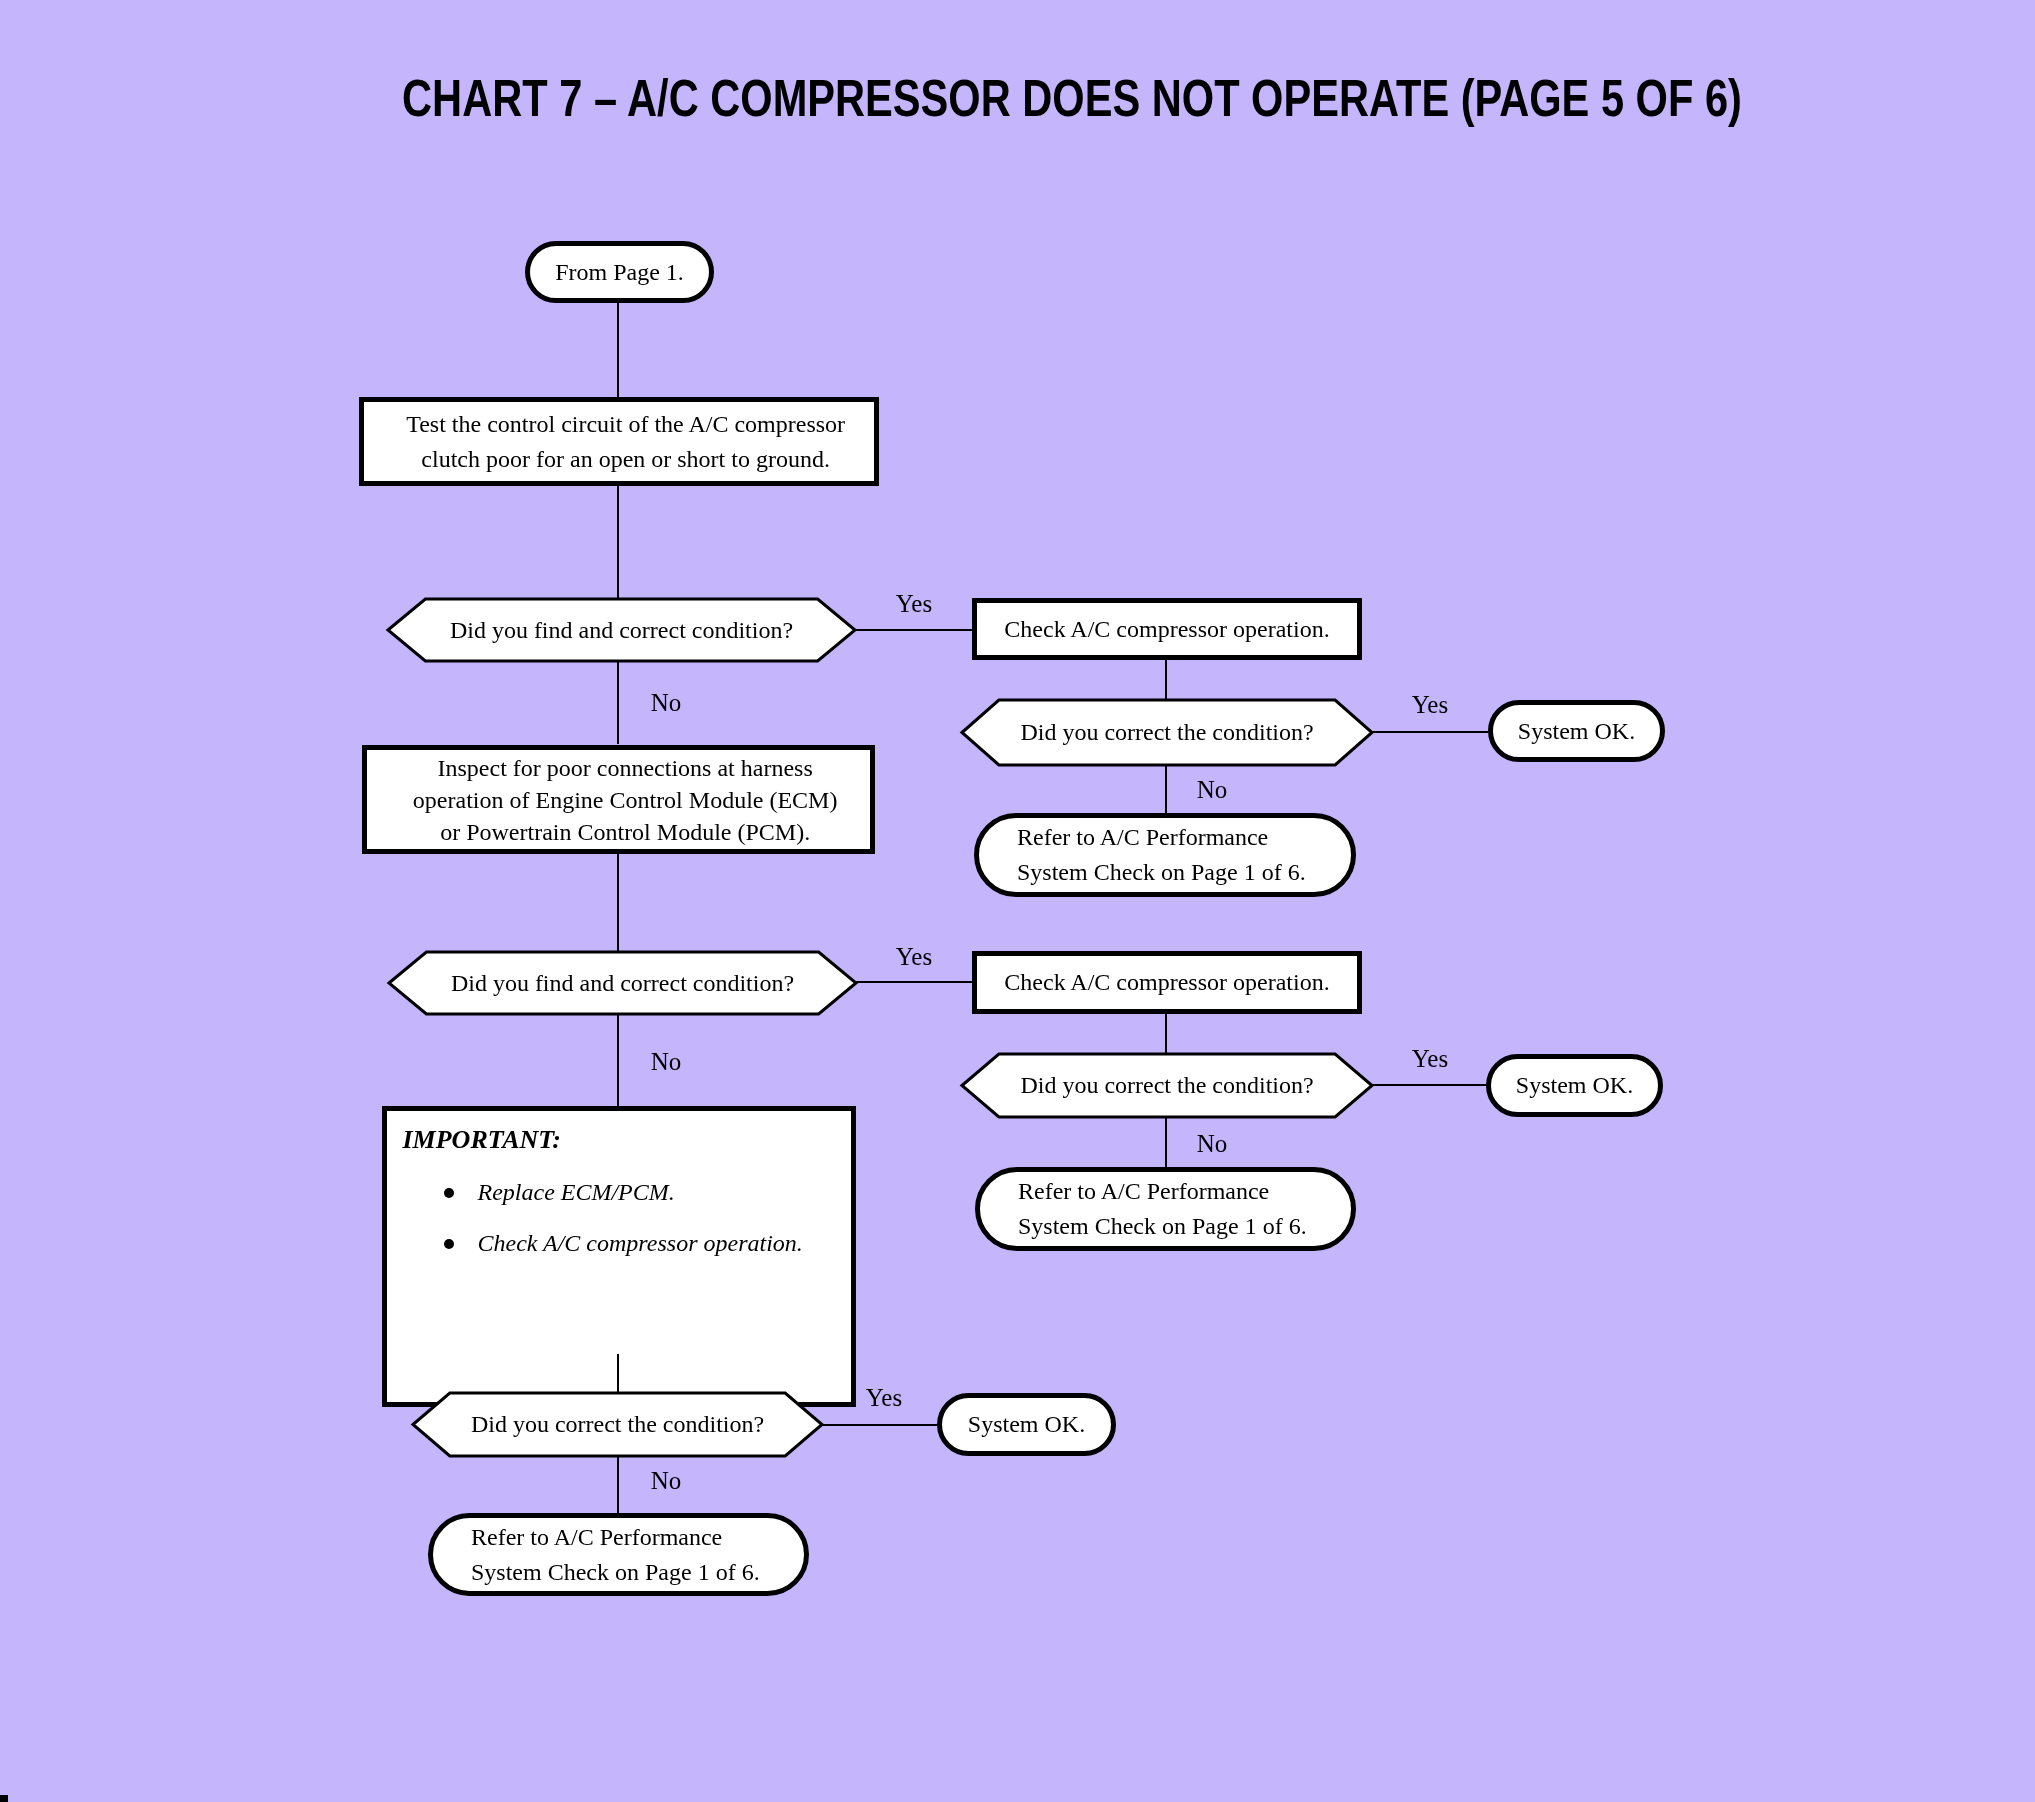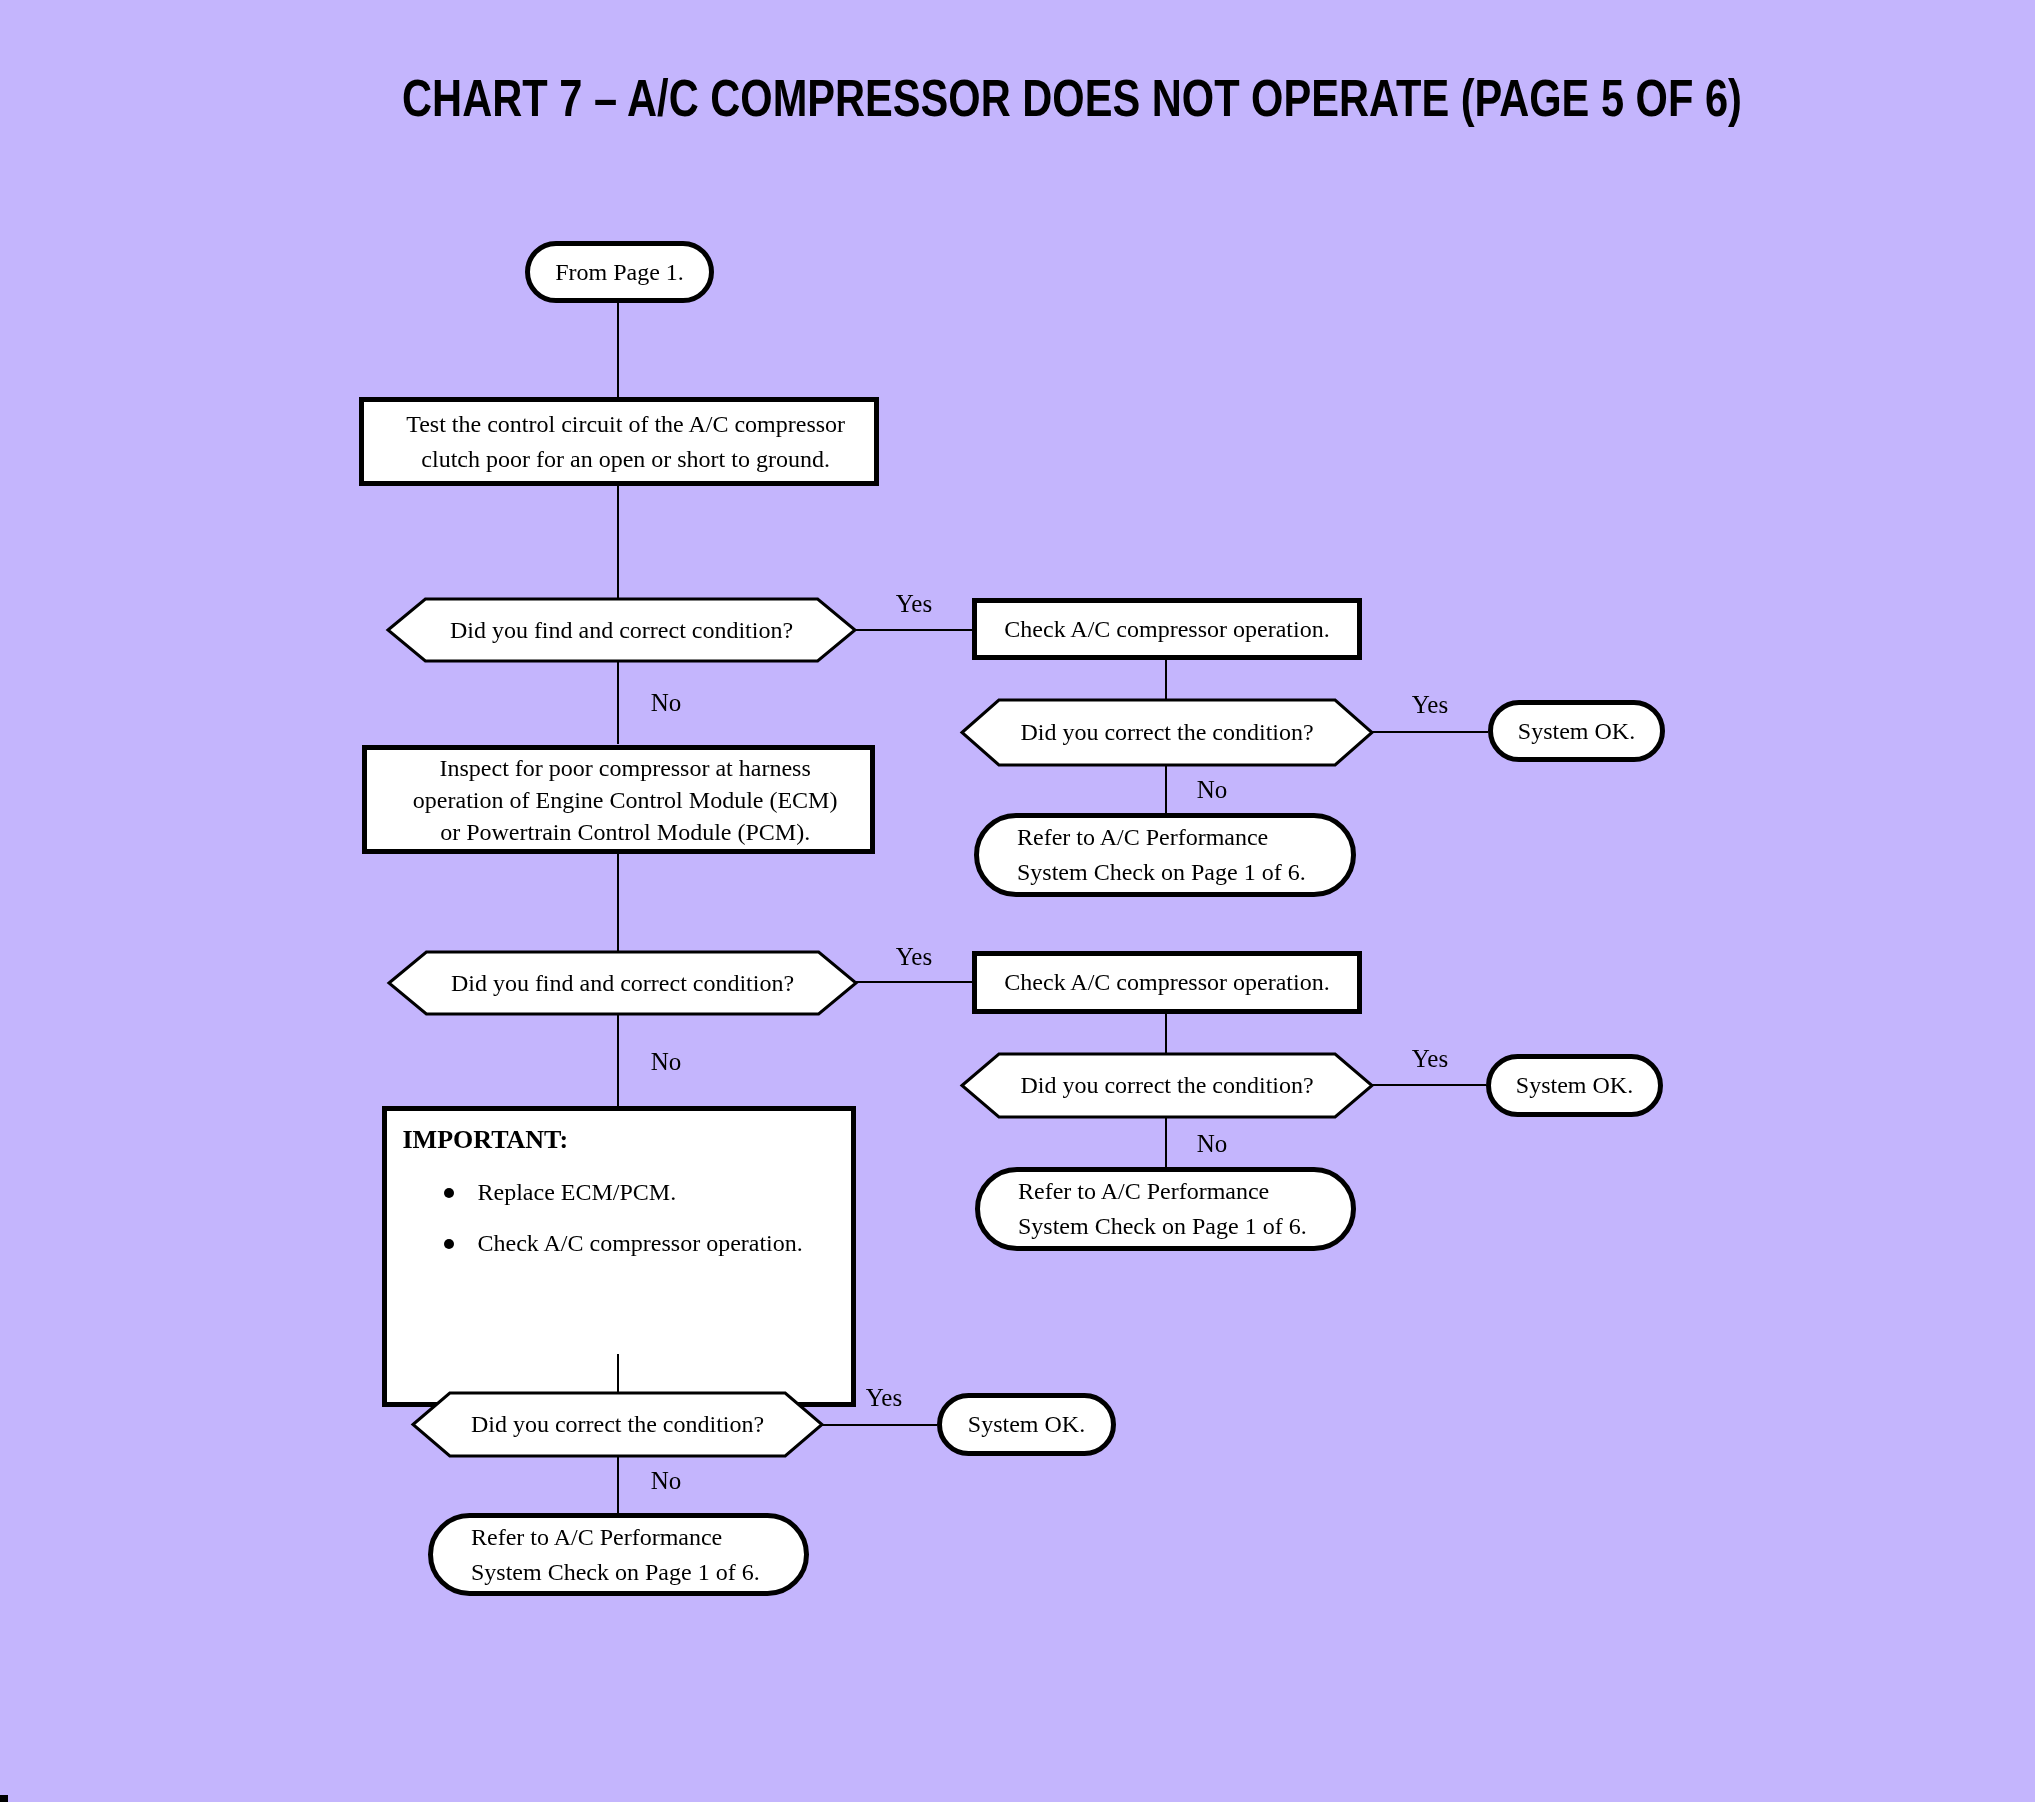--- a/index.html
+++ b/index.html
@@ -84,21 +84,21 @@
 
   <div class="line" style="left:1165px;top:765px;width:2.2px;height:49px;"></div>
   <div class="elabel" style="left:1212px;top:777px;">No</div>
 
   <div class="node terminator refer" style="left:974px;top:813px;width:382px;height:84px;">
     <span class="nw">Refer to A/C Performance</span>
     <span class="nw">System Check on Page 1 of 6.</span>
   </div>
 
   <div class="node process left-text tight" style="left:362px;top:745px;width:513px;height:109px;">
-    <span class="nw">Inspect for poor compressor at harness</span>
+    <span class="nw">Inspect for poor connections at harness</span>
     <span class="nw">operation of Engine Control Module (ECM)</span>
     <span class="nw">or Powertrain Control Module (PCM).</span>
   </div>
 
   <div class="line" style="left:617px;top:854px;width:2.2px;height:98px;"></div>
 
   <div class="node hex" style="left:389px;top:952px;width:467px;height:62px;">
     <svg viewBox="0 0 100 40" preserveAspectRatio="none">
       <polygon points="0,20 8,0 92,0 100,20 92,40 8,40" vector-effect="non-scaling-stroke"></polygon>
     </svg>
@@ -131,21 +131,21 @@
   </div>
 
   <div class="line" style="left:1165px;top:1117px;width:2.2px;height:50px;"></div>
   <div class="elabel" style="left:1212px;top:1131px;">No</div>
 
   <div class="node terminator refer" style="left:975px;top:1167px;width:381px;height:84px;">
     <span class="nw">Refer to A/C Performance</span>
     <span class="nw">System Check on Page 1 of 6.</span>
   </div>
 
-  <div class="node process important-box" style="left:382px;top:1106px;width:474px;height:301px;">
+  <div class="node process important-box" style="left:382px;top:1106px;width:474px;height:301px;font-style:italic;">
     <div class="important-heading">IMPORTANT:</div>
     <ul>
       <li><span>Replace ECM/PCM.</span></li>
       <li><span>Check A/C compressor operation.</span></li>
     </ul>
   </div>
 
   <div class="line" style="left:617px;top:1354px;width:2.2px;height:39px;"></div>
 
   <div class="node hex" style="left:413px;top:1393px;width:409px;height:63px;">

